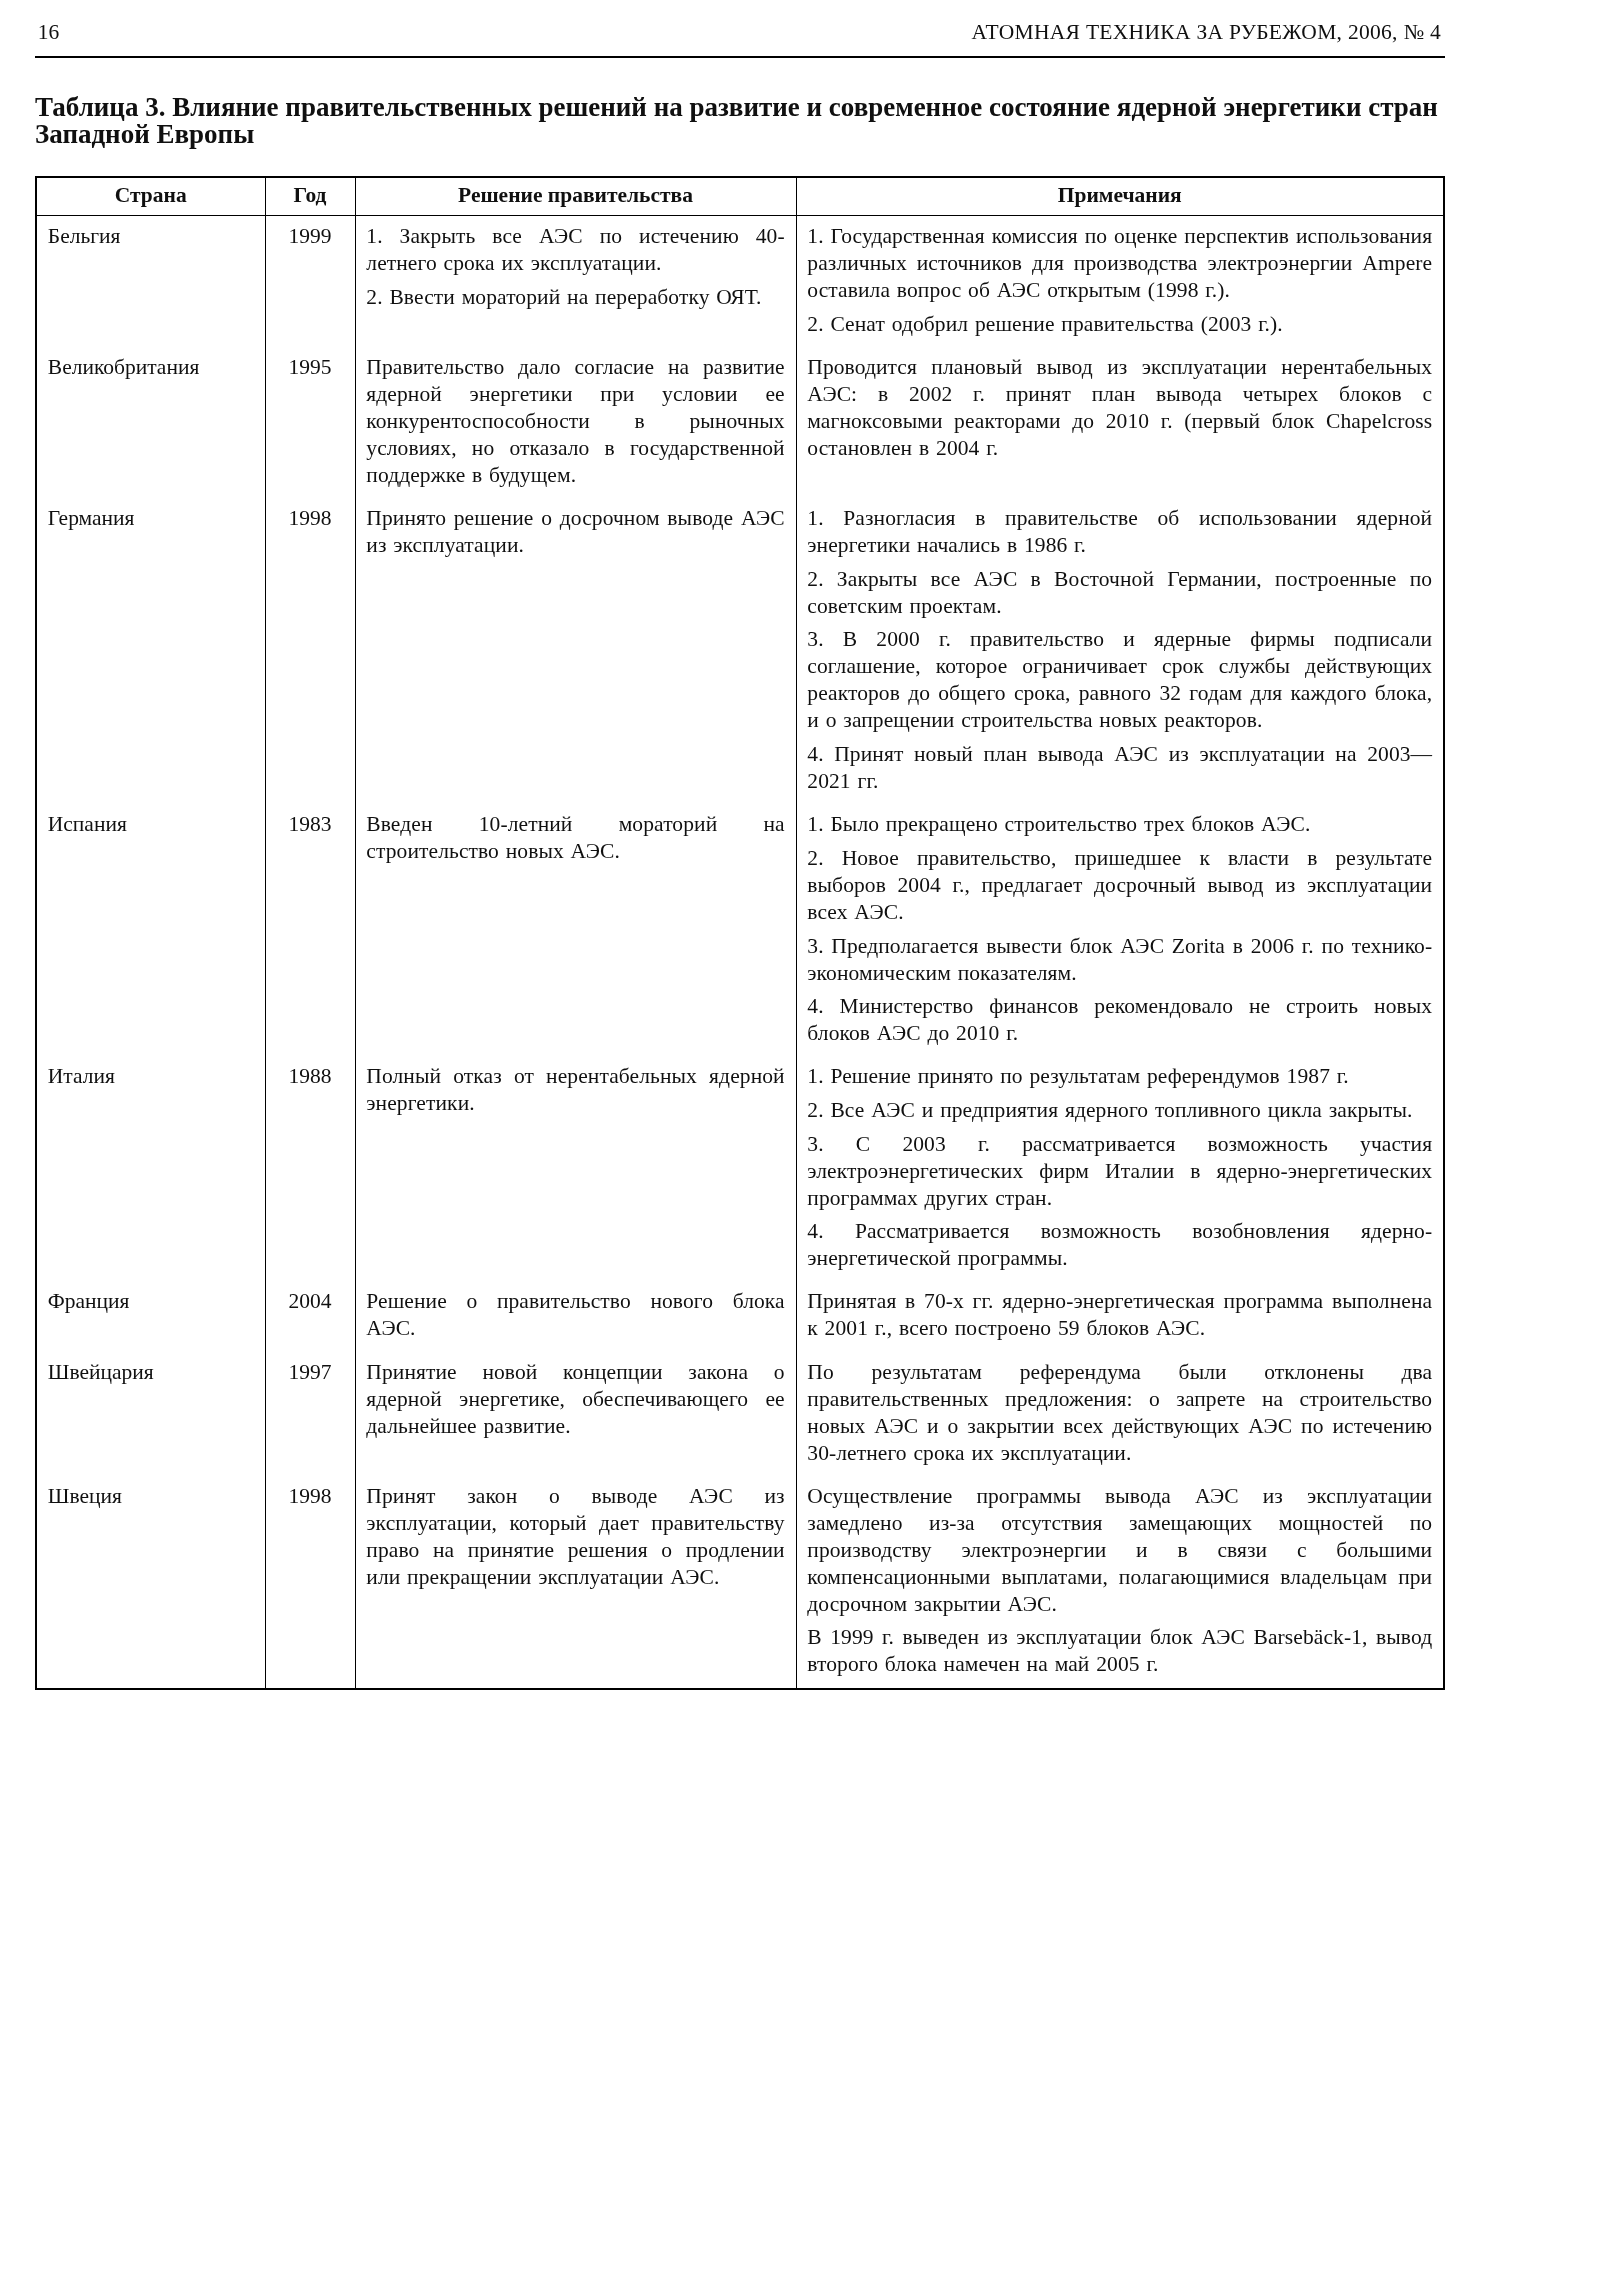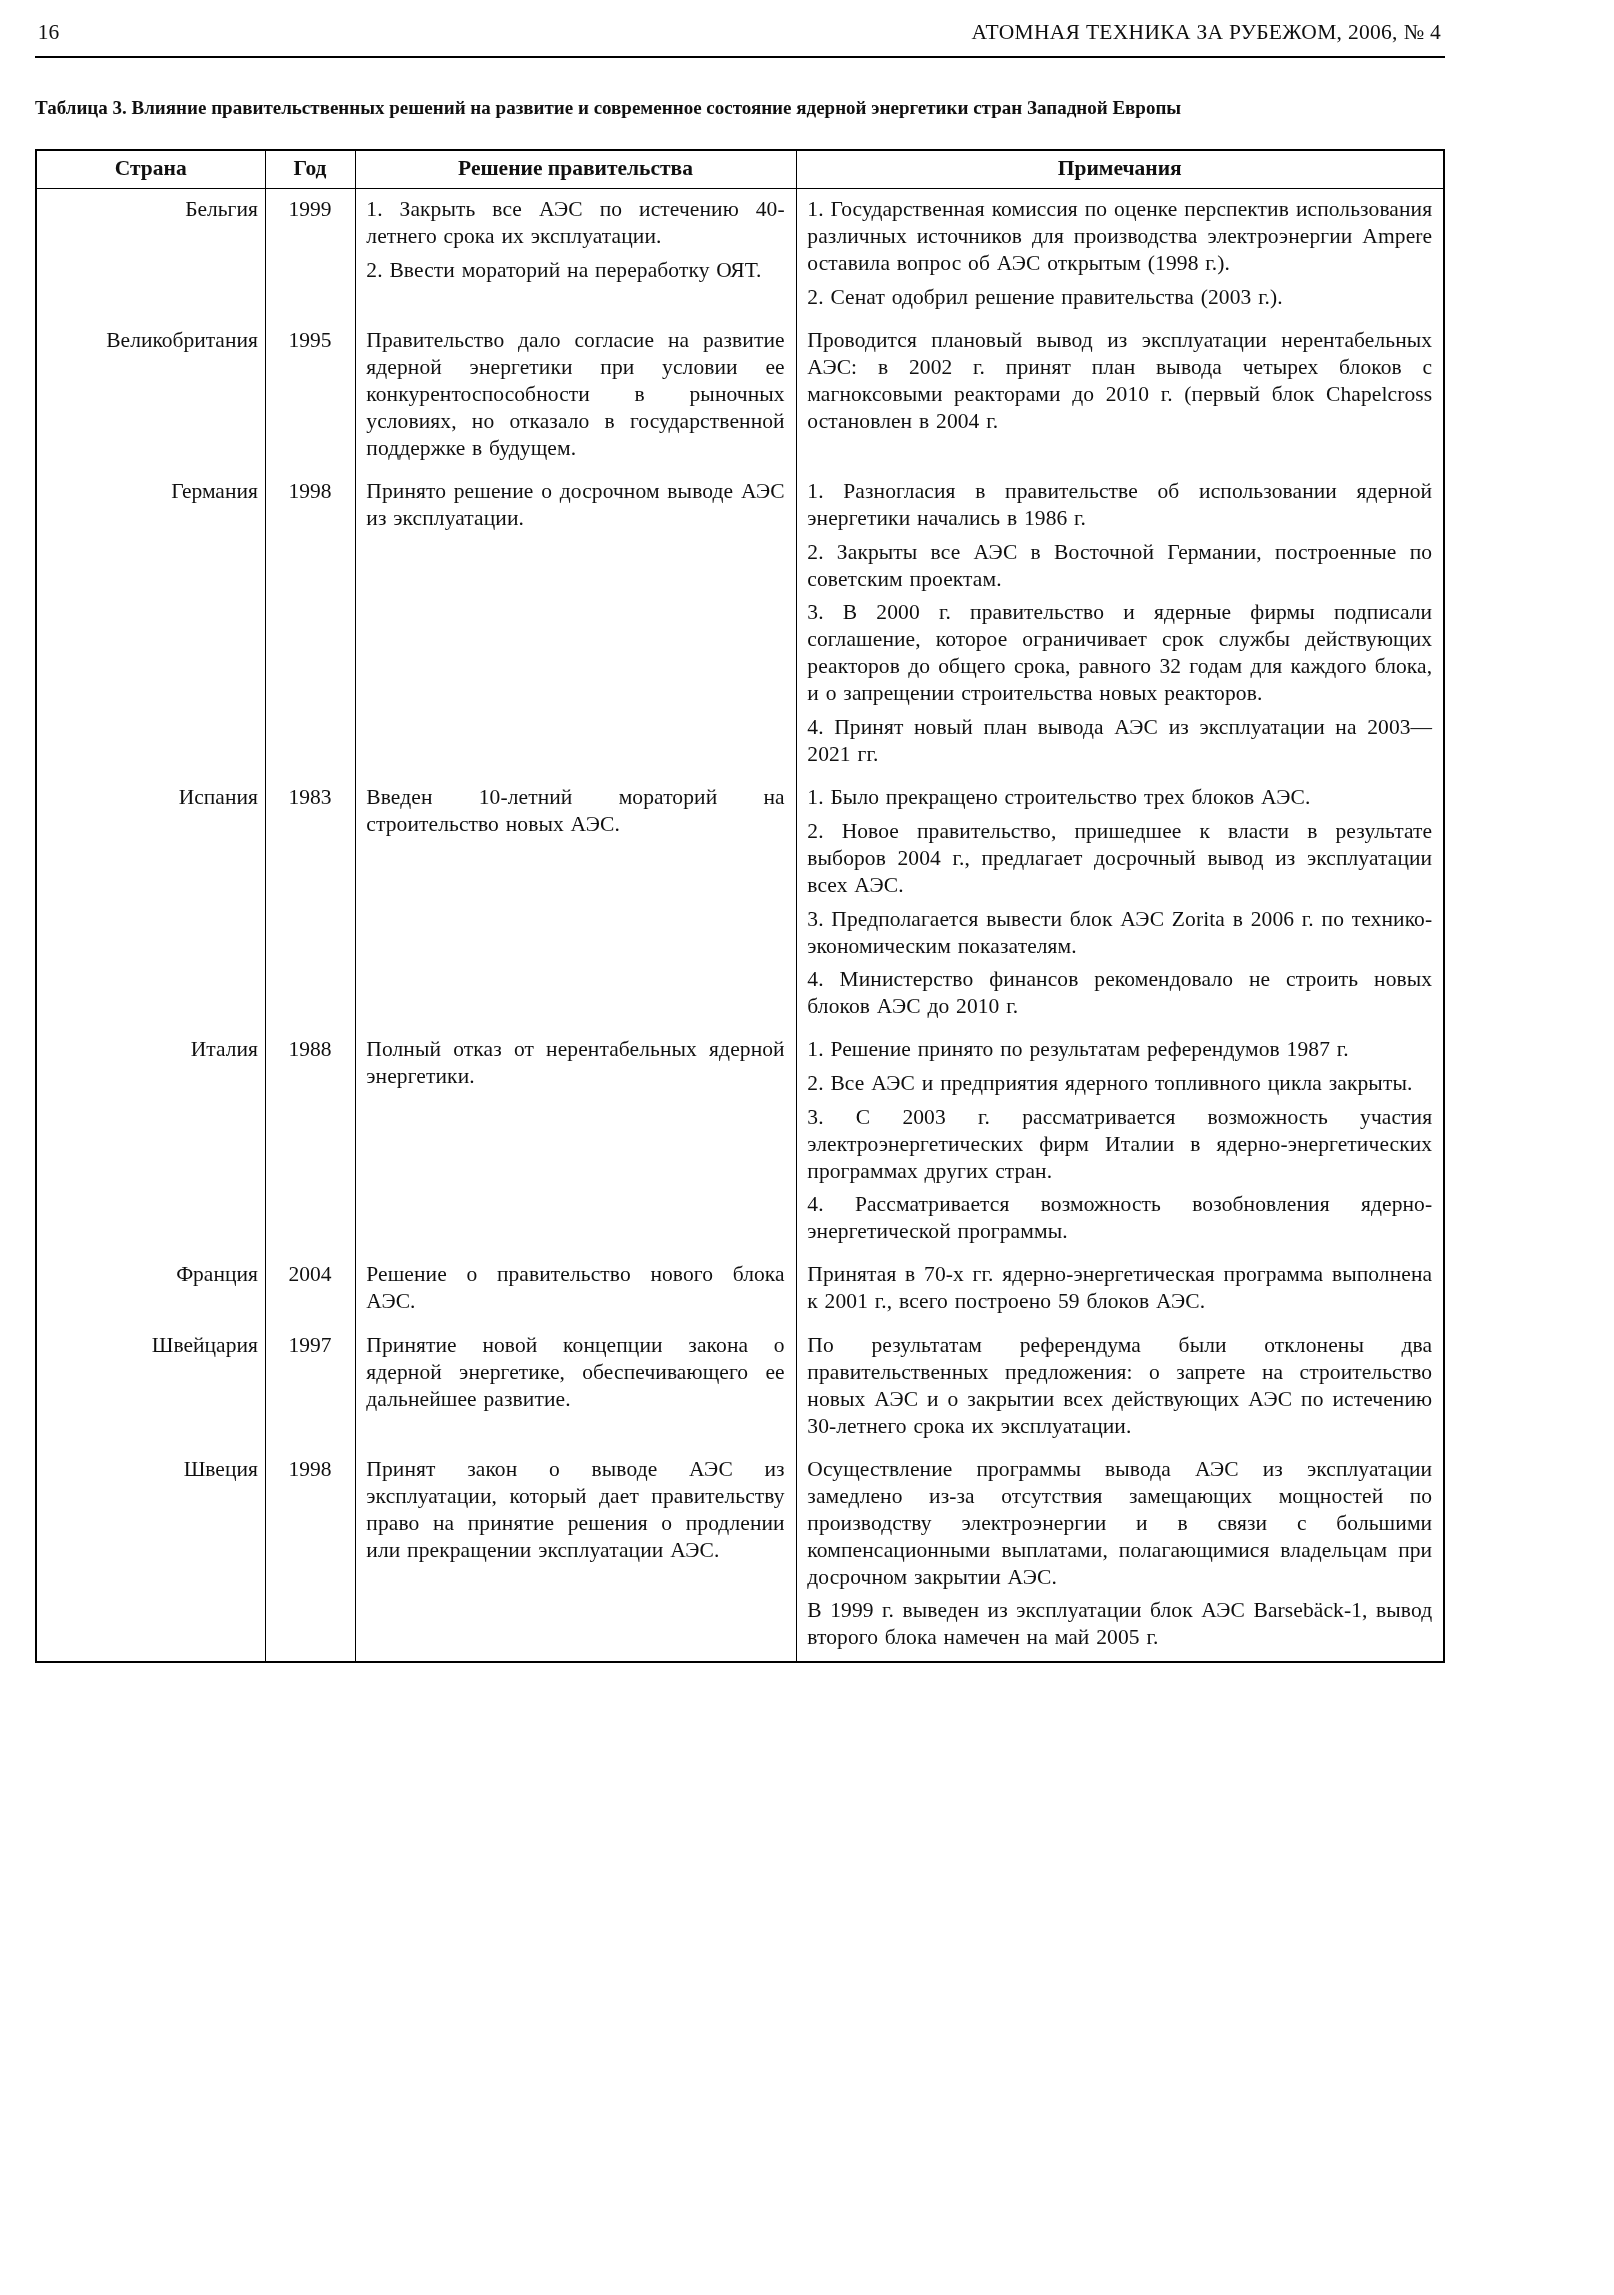--- a/index.html
+++ b/index.html
@@ -22,21 +22,21 @@
     align-items: baseline;
     font-size: 21.5px;
     padding: 4px 4px 10.8px 2.7px;
     border-bottom: 2.7px solid #000;
   }
   .page-header .journal-title {
     letter-spacing: 0.3px;
   }
   .caption {
     font-weight: bold;
-    font-size: 19px;
+    font-size: 27px;
     line-height: 27px;
     margin: 36px 0 28px 0;
     max-width: 1406px;
   }
   table.doc-table {
     width: 100%;
     border-collapse: collapse;
     table-layout: fixed;
     border: 2px solid #000;
   }
@@ -48,21 +48,21 @@
     font-size: 21.5px;
     line-height: 27px;
   }
   thead th {
     font-weight: bold;
     text-align: center;
     padding: 4px 6.7px 6.7px 6.7px;
     border-bottom: 1.3px solid #000;
   }
   td.col-country {
-    text-align: right;
+    text-align: left;
     padding: 6.7px 6.7px 9.4px 10.8px;
   }
   td.col-year {
     text-align: center;
     padding: 6.7px 4px 9.4px 4px;
     margin-left: 25px;
   }
   td.col-decision,
   td.col-notes {
     text-align: justify;

